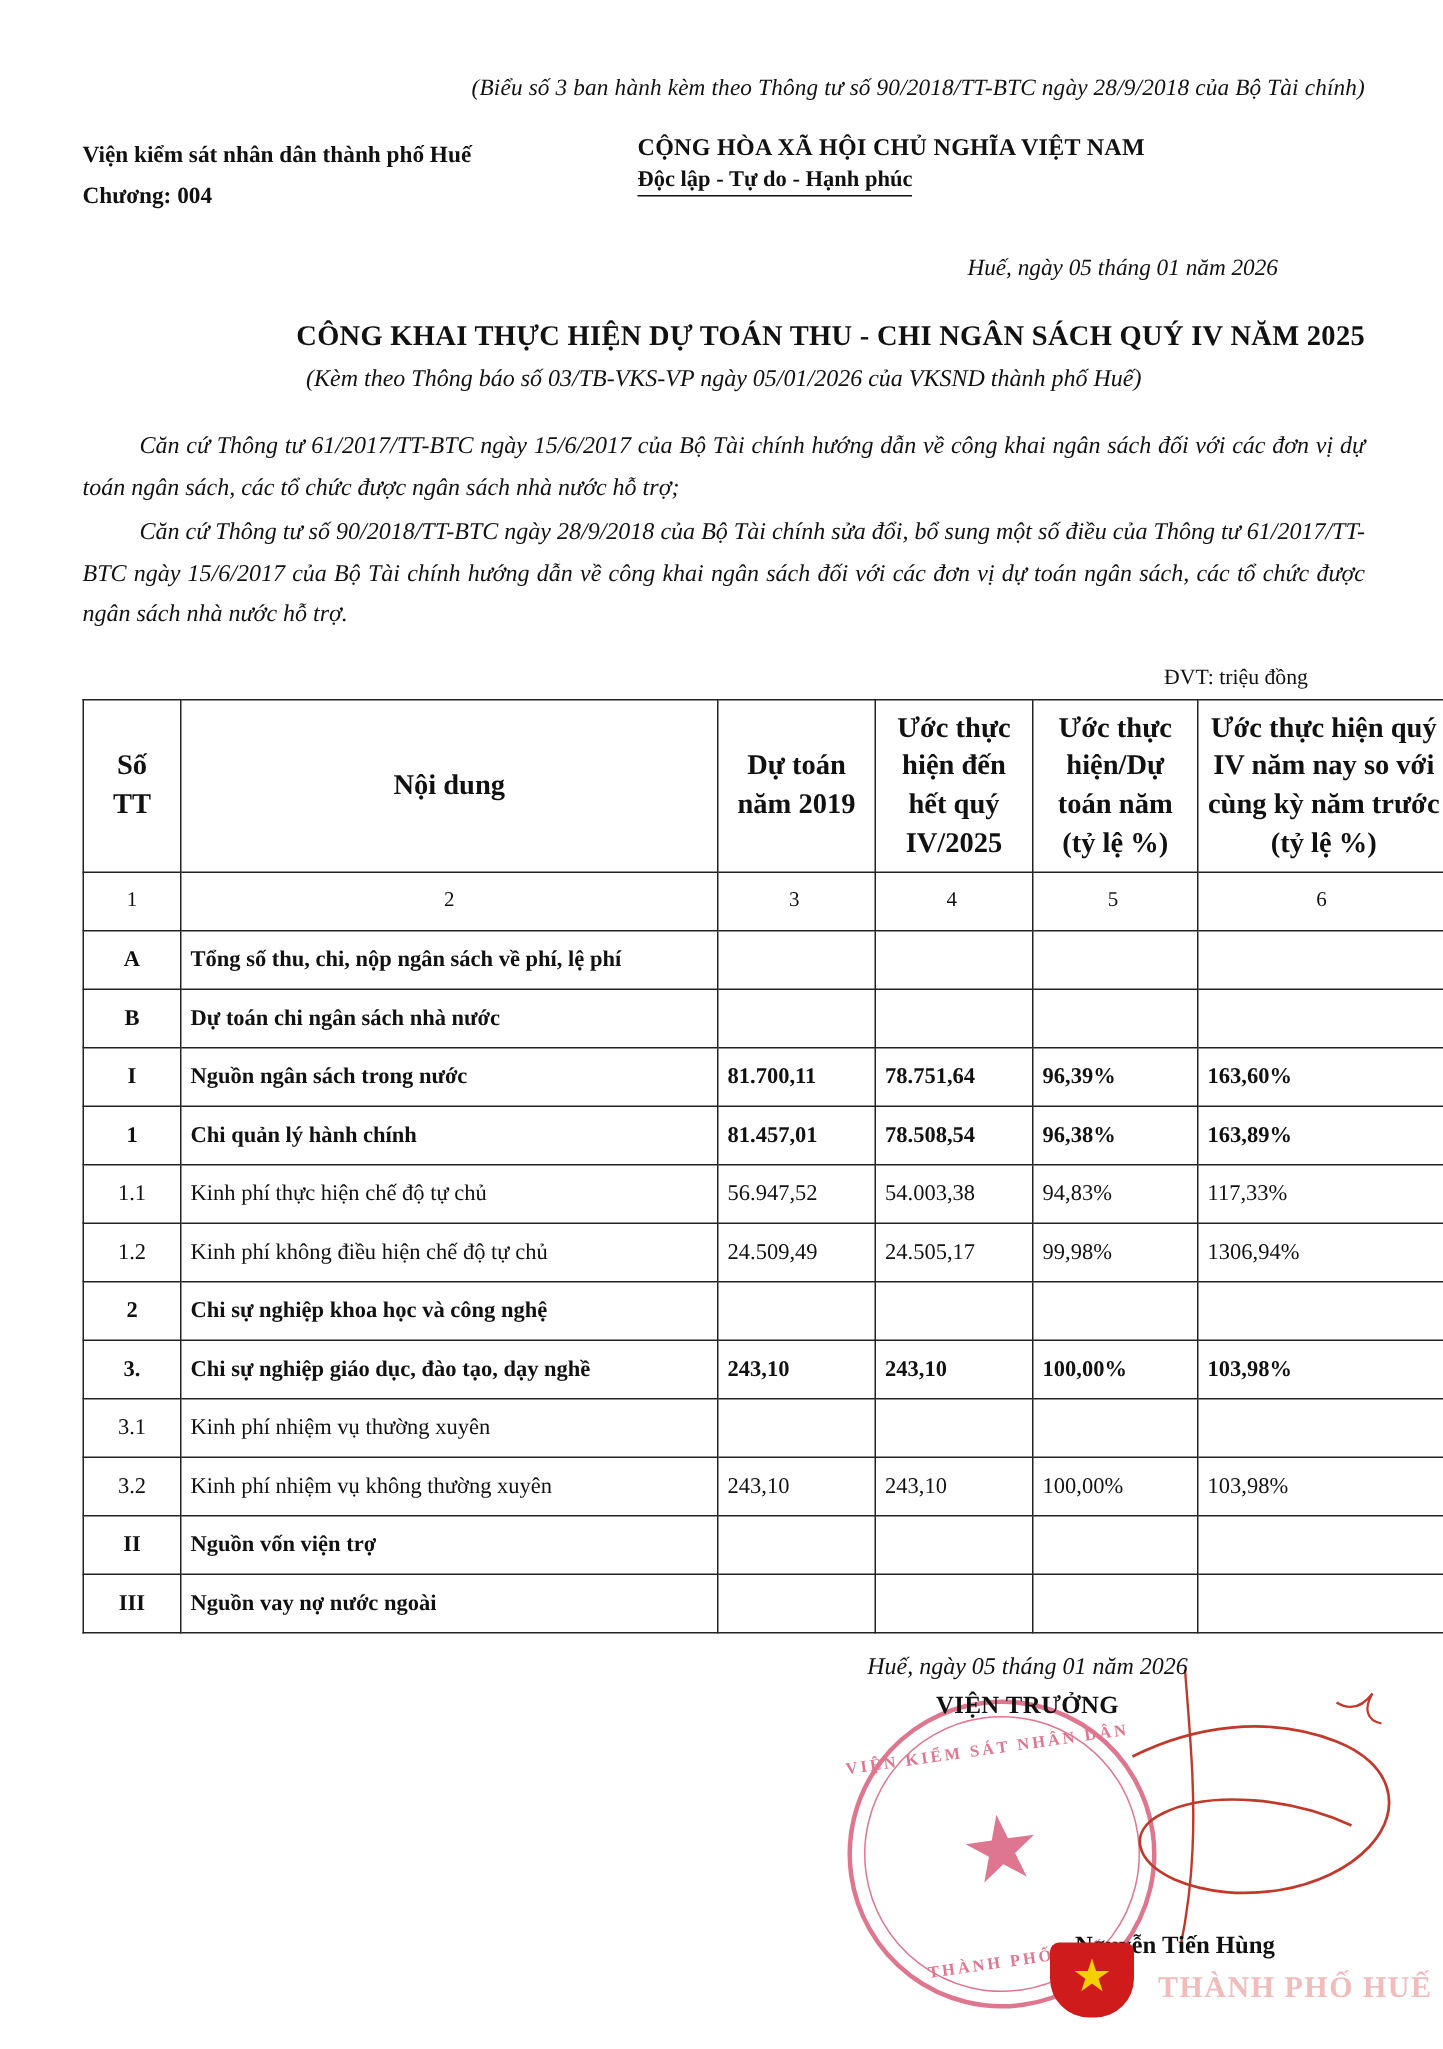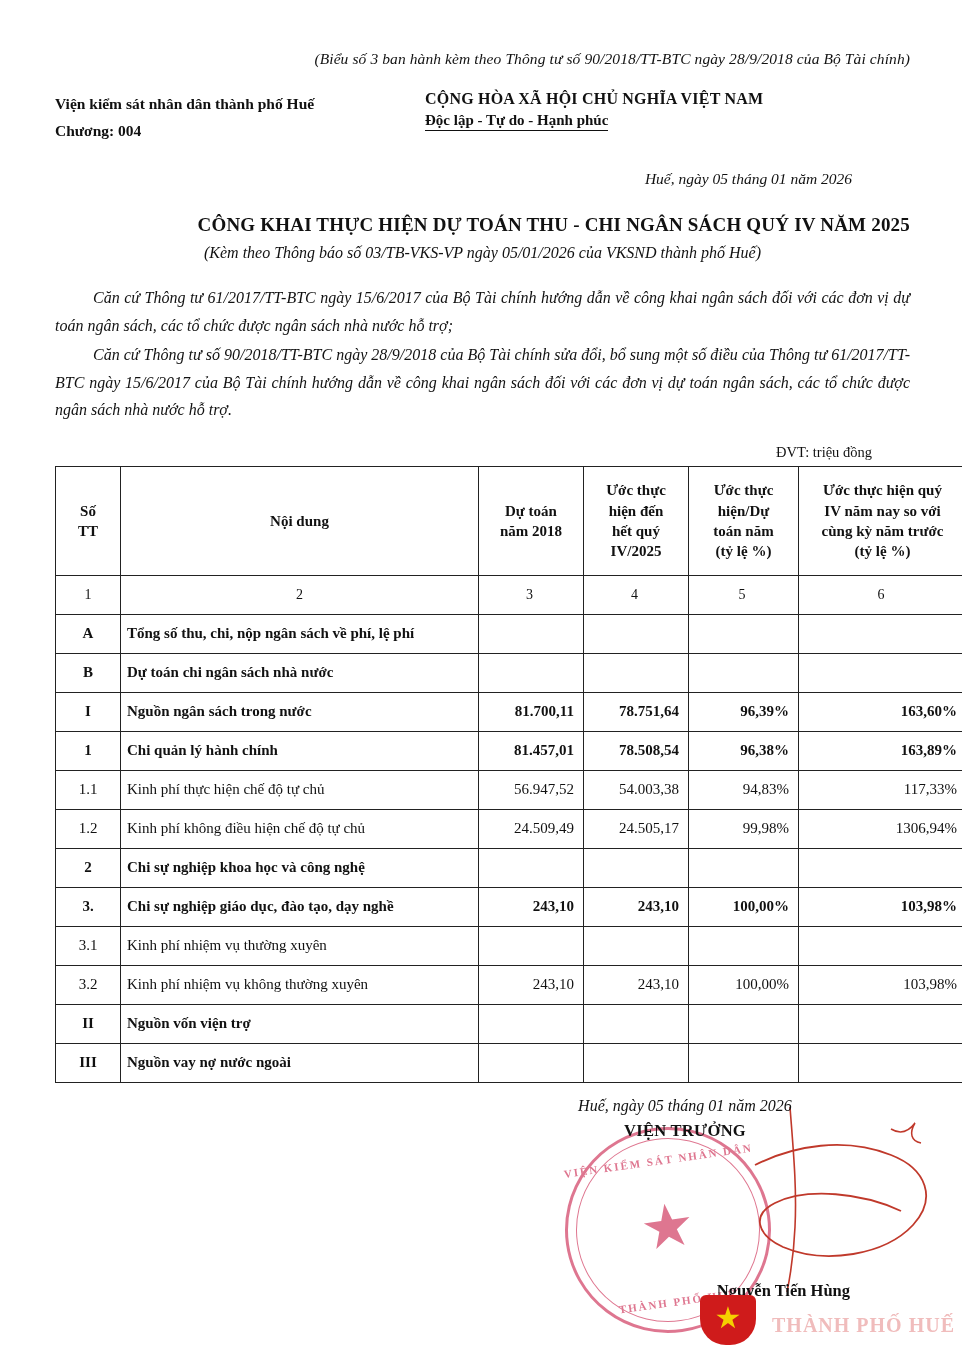--- a/index.html
+++ b/index.html
@@ -113,38 +113,38 @@
   }
   table.budget td, table.budget th {
     border: 1.1px solid #222;
     padding: 6px 6px;
     vertical-align: middle;
   }
   table.budget thead th {
     text-align: center;
     font-weight: bold;
     line-height: 1.35;
-    font-size: 15px;
+    font-size: 19px;
     height: 96px;
   }
   .colnum td {
     text-align: center;
     font-size: 14px;
     padding: 3px 4px;
     font-style: normal;
   }
   .c-tt { width: 52px; text-align: center; }
   .c-nd { width: 345px; }
   .c-num { width: 92px; text-align: right; }
   .c-num5 { width: 97px; text-align: right; }
   .c-num6 { width: 155px; text-align: right; }
 
   tbody td { height: 26px; }
   tbody tr td.c-tt { text-align: center; }
-  tbody td.c-num, tbody td.c-num5, tbody td.c-num6 { text-align: right; padding-right: 9px; }
+  tbody td.c-num, tbody td.c-num5, tbody td.c-num6 { text-align: left; padding-right: 9px; }
   tr.bold td { font-weight: bold; }
 
   .footer {
     margin-top: 14px;
     position: relative;
     height: 220px;
   }
   .foot-right {
     position: absolute;
     right: 60px;
@@ -289,21 +289,21 @@
     <table class="budget">
       <thead>
         <tr>
           <th class="c-tt">
             <div>Số</div>
             <div>TT</div>
           </th>
           <th class="c-nd">Nội dung</th>
           <th class="c-num">
             <div>Dự toán</div>
-            <div>năm 2018</div>
+            <div>năm 2019</div>
           </th>
           <th class="c-num">
             <div>Ước thực</div>
             <div>hiện đến</div>
             <div>hết quý</div>
             <div>IV/2025</div>
           </th>
           <th class="c-num5">
             <div>Ước thực</div>
             <div>hiện/Dự</div>

